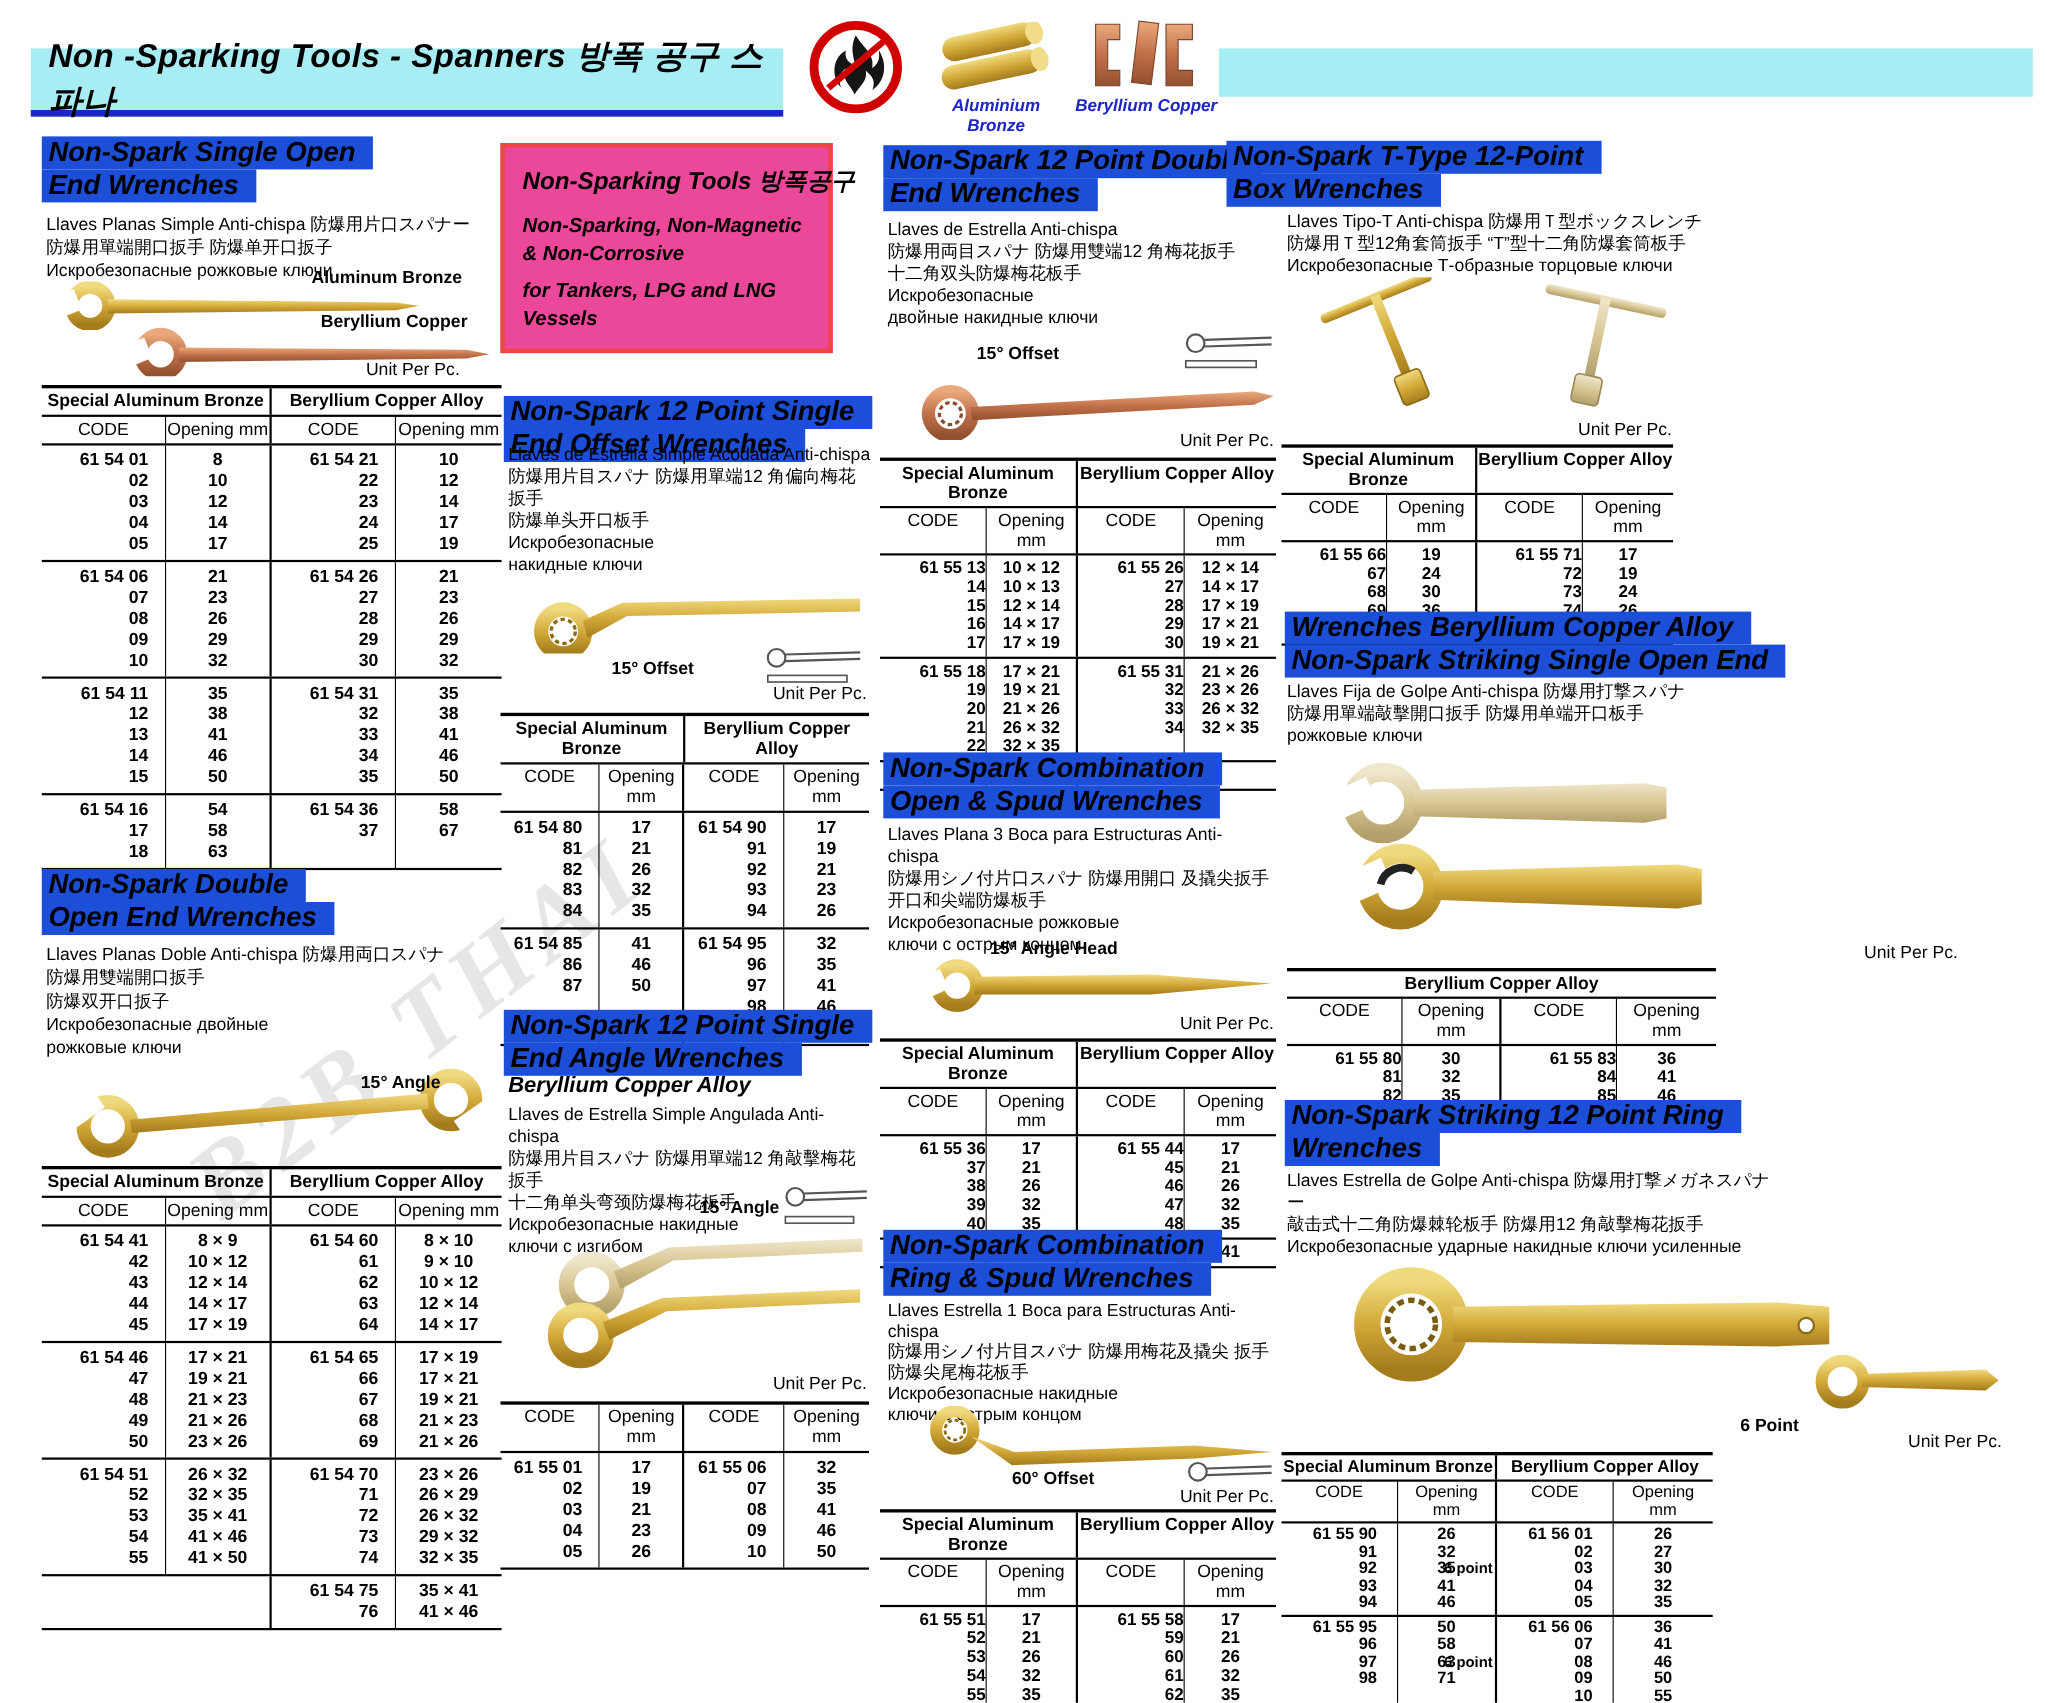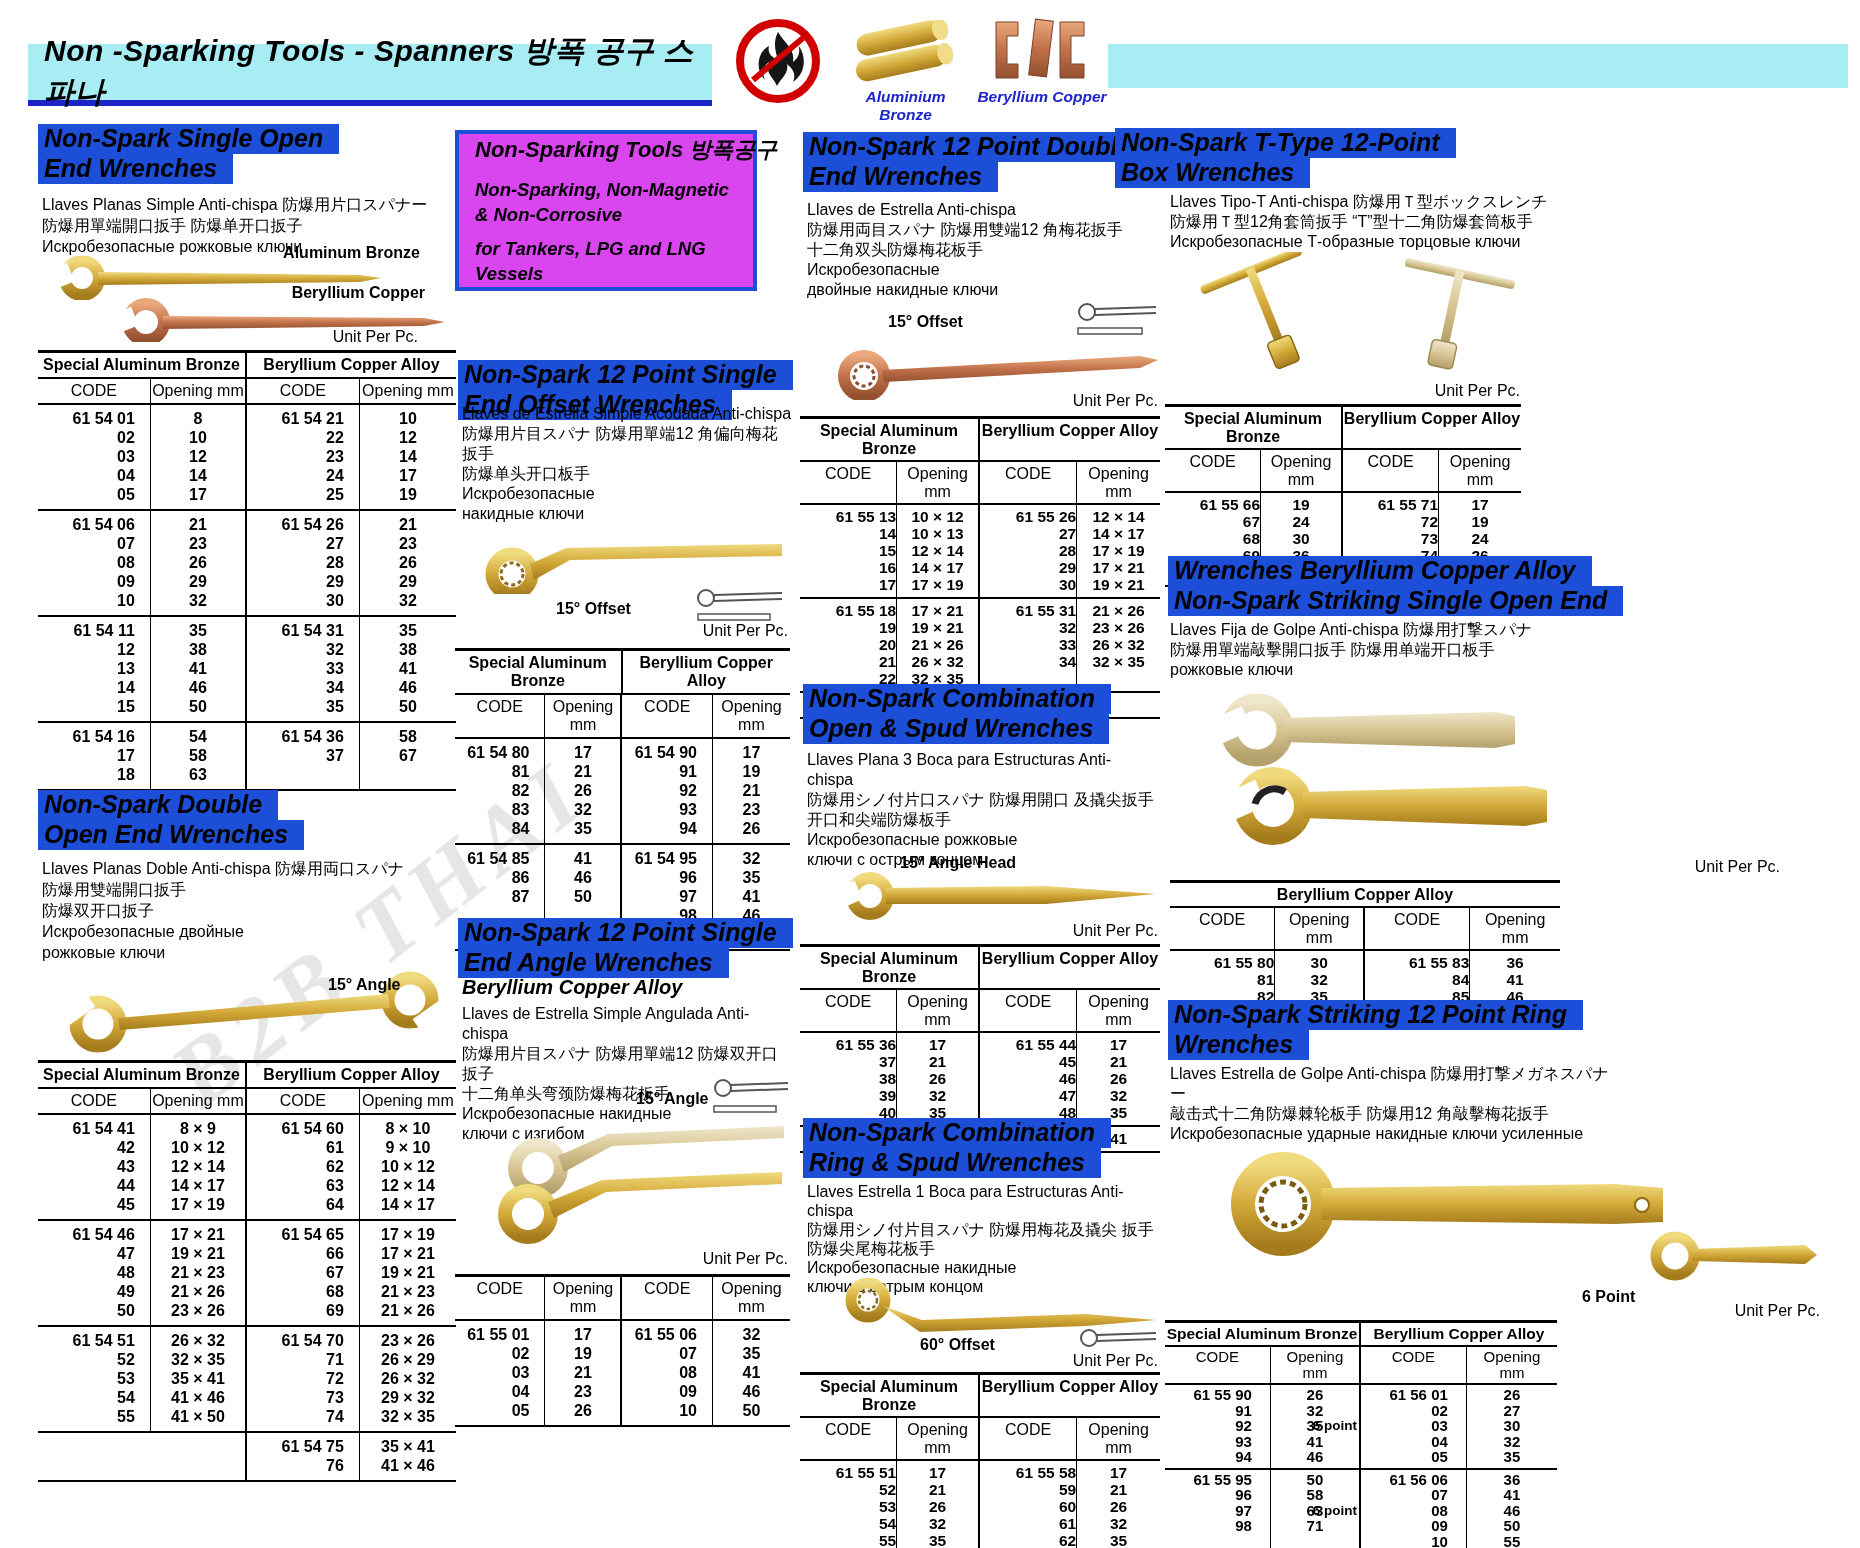--- a/index.html
+++ b/index.html
@@ -14,21 +14,21 @@
   
   .title .hl{background:#1d4ed8;display:inline-block;padding:1px 16px 2px 6px;
              font-size:25px;font-weight:bold;font-style:italic;line-height:27px;}
   .subtitle{font-size:20px;font-weight:bold;font-style:italic;}
   .desc div{font-size:16px;line-height:20px;}
   .desc.lh21 div{line-height:21px;}
   .desc.lh19 div{line-height:19px;}
   .imglabel{font-size:16px;font-weight:bold;white-space:nowrap;}
   .unit{font-size:16px;text-align:right;}
   
-  .infobox{border:4px solid #1d4ed8;background:#d946ef;padding:1px 16px;}
+  .infobox{border:4px solid #ef4444;background:#ec4899;padding:16px 16px;}
   .ib-title{font-size:22px;font-weight:bold;font-style:italic;margin-bottom:12px;white-space:nowrap;}
   .ib-lines div{font-size:18.5px;font-weight:bold;font-style:italic;line-height:25px;}
   .ib-lines div:last-child{margin-top:9px;}
   
   .ctable{position:absolute;background:transparent;}
   .th-alloy{display:grid;grid-template-columns:50% 50%;border-top:3px solid #000;border-bottom:2px solid #000;}
   .th-alloy>div{padding:3px 0;text-align:center;font-weight:bold;font-size:16px;}
   .th-alloy>div:first-child{border-right:2px solid #000;}
   .th-alloy.one{grid-template-columns:100%;}
   .th-alloy.one>div:first-child{border-right:none;}
@@ -508,21 +508,21 @@
     </div>
 </div>
 
 <div class="abs title" style="left:458px;top:918px;">
   <div><span class="hl">Non-Spark 12 Point Single</span></div>
   <div><span class="hl">End Angle Wrenches</span></div>
 </div>
 <div class="abs subtitle" style="left:462px;top:976px;">Beryllium Copper Alloy</div>
 <div class="abs desc" style="left:462px;top:1004px;width:330px;">
     <div>Llaves de Estrella Simple Angulada Anti-chispa</div>
-    <div>防爆用片目スパナ  防爆用單端12 防爆双开口扳子</div>
+    <div>防爆用片目スパナ  防爆用單端12 角敲擊梅花扳手</div>
     <div>十二角单头弯颈防爆梅花板手</div>
     <div>Искробезопасные накидные</div>
     <div>ключи с изгибом</div>
   </div>
 
 <div class="abs imglabel" style="left:636px;top:1090px;">15°  Angle</div>
 <svg class="abs" style="left:712px;top:1076px" width="80" height="44" viewBox="0 0 80 44">
   <circle cx="11" cy="12" r="8" fill="none" stroke="#555" stroke-width="2"></circle>
   <line x1="19" y1="9" x2="76" y2="7" stroke="#555" stroke-width="2"></line>
   <line x1="19" y1="15" x2="76" y2="13" stroke="#555" stroke-width="2"></line>

